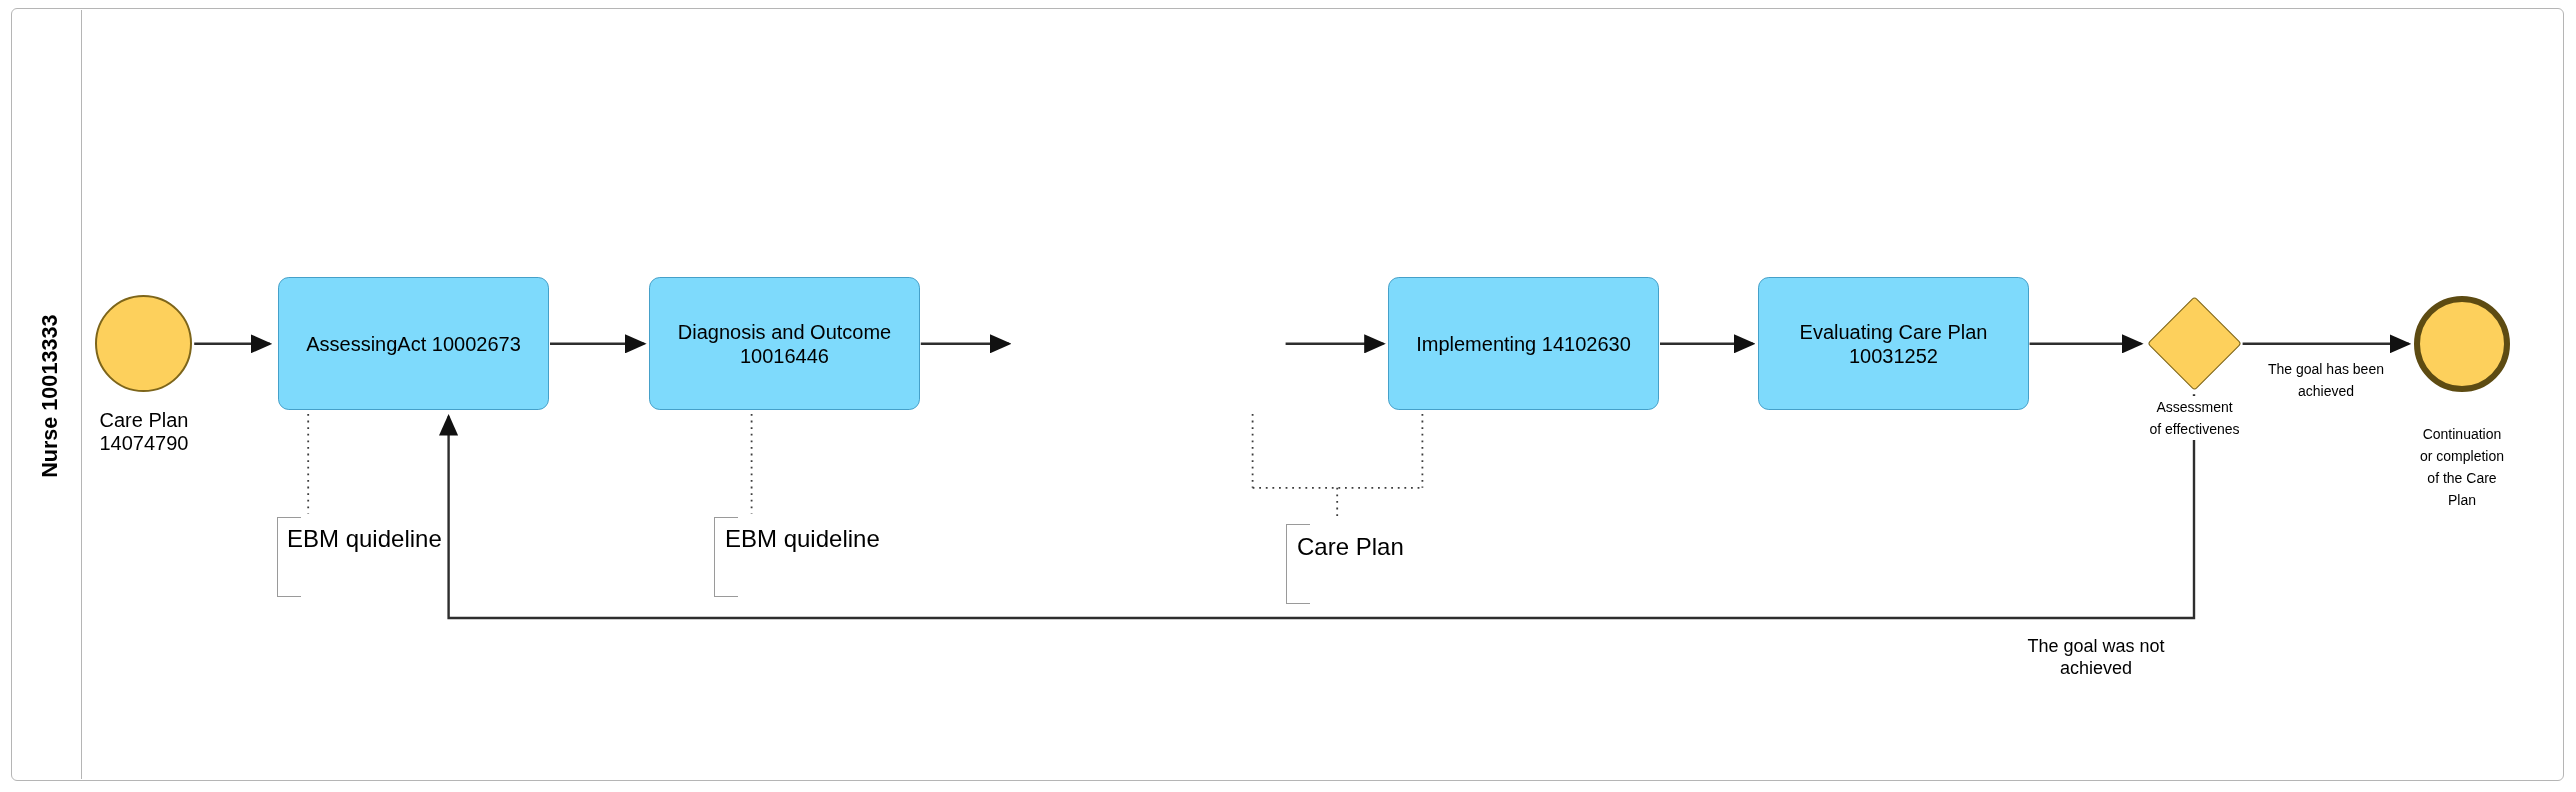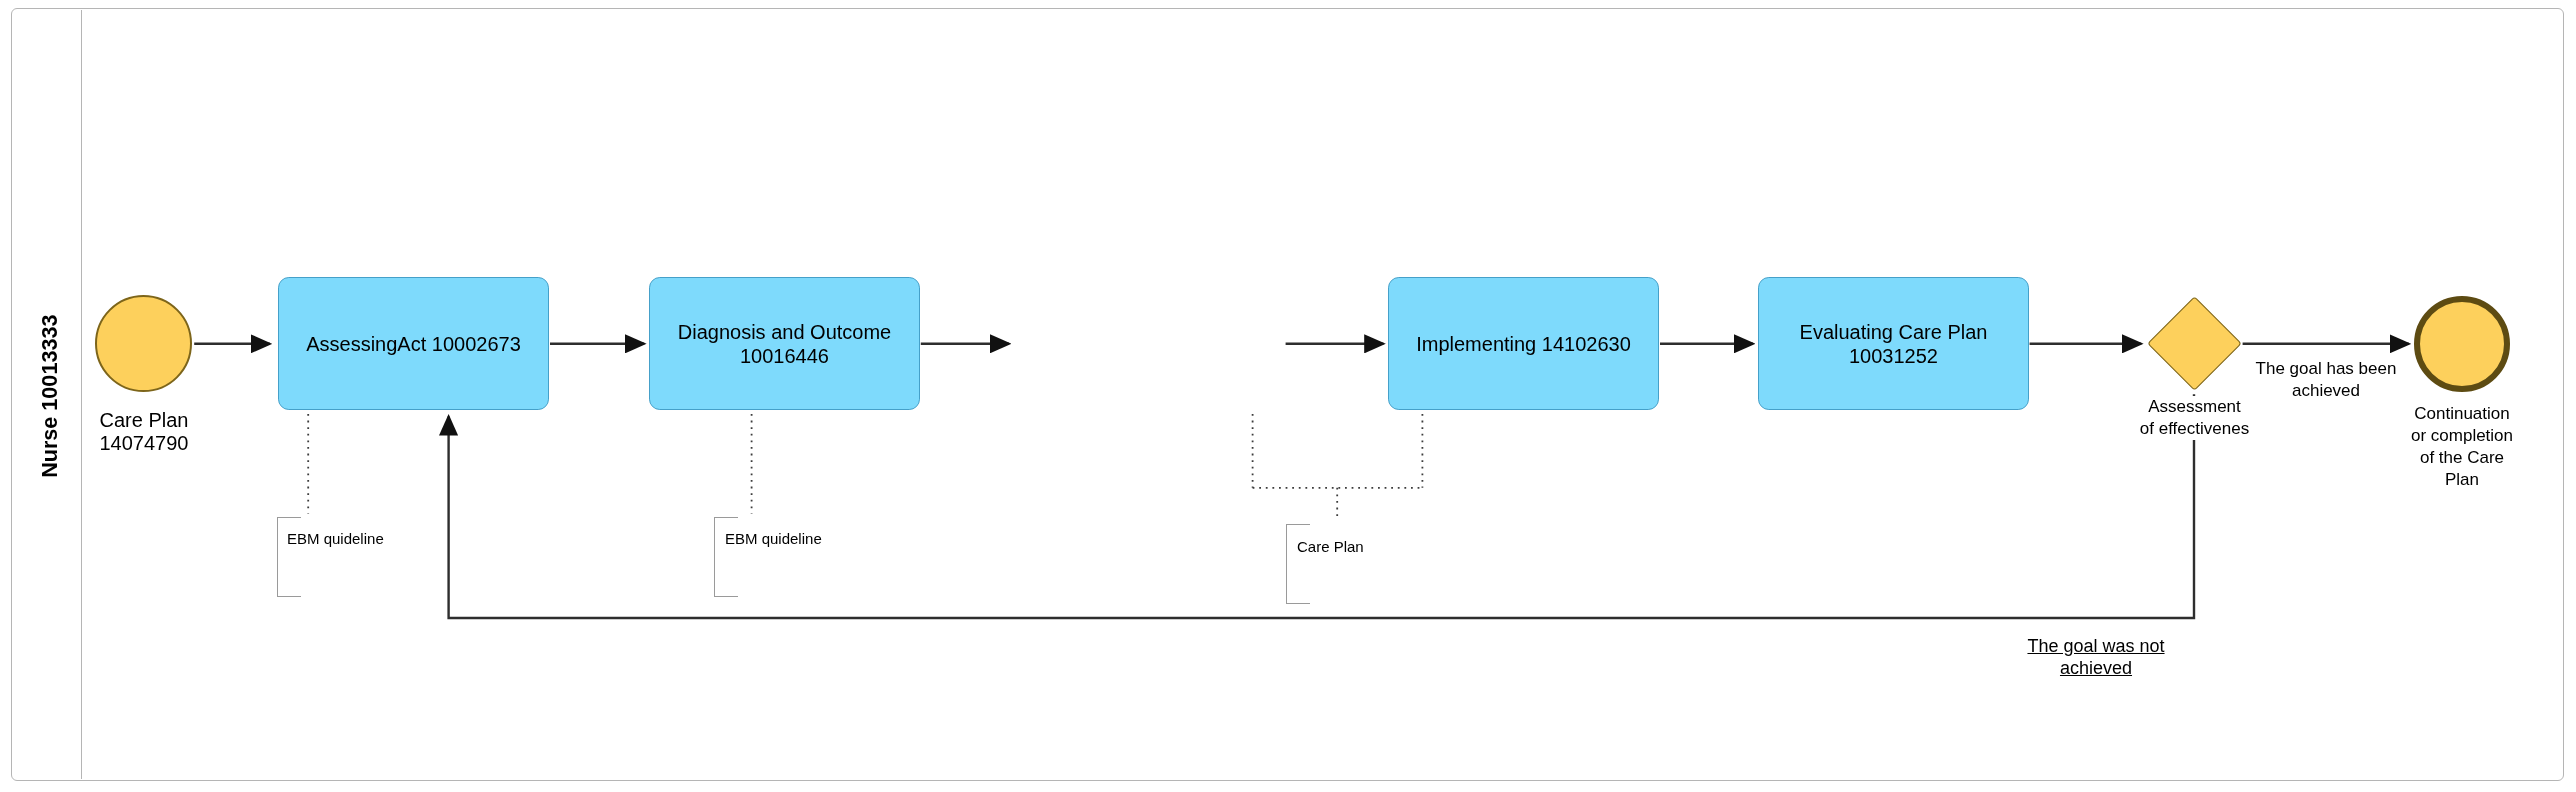--- a/index.html
+++ b/index.html
@@ -34,34 +34,34 @@
   }
   .task span { display:block; }
   .event { position:absolute; box-sizing:border-box; border-radius:50%; background:var(--event-fill,#fdd05c); z-index:2; }
   #start-event { left:95px; top:295px; width:97px; height:97px; border:2.4px solid var(--event-border,#7d651a); }
   #end-event   { left:2414px; top:296px; width:96px; height:96px; border:6px solid var(--end-event-border,#5d4b12); }
   #gateway {
     position:absolute; left:2161px; top:310px; width:67px; height:67px; box-sizing:border-box;
     transform:rotate(45deg); background:var(--event-fill,#fdd05c);
     border:1.8px solid var(--event-border,#7d651a); border-radius:3.6px; z-index:2;
   }
-  .lbl { position:absolute; font-size:17px; line-height:22px; text-align:center; z-index:3; }
+  .lbl { position:absolute; font-size:14px; line-height:22px; text-align:center; z-index:3; }
   .lbl span { display:block; }
   #start-label { left:54px; top:409px; width:180px; font-size:20px; line-height:23px; }
   #gateway-label { left:2101px; top:396px; width:187px; background:#ffffff; }
-  #end-label { left:2378px; top:403px; width:168px;text-align:center; }
+  #end-label { left:2378px; top:423px; width:168px;text-align:center; }
   #achieved-label { left:2227px; top:358px; width:198px; }
-  #not-achieved-label { left:1997px; top:636px; width:198px; font-size:18px; line-height:21.6px;text-decoration:underline; }
+  #not-achieved-label { left:1997px; top:636px; width:198px; font-size:18px; line-height:21.6px; }
   .annotation-bracket {
     position:absolute; width:24px; height:80px; box-sizing:border-box; z-index:2;
     border-left:1.8px solid var(--annotation-border,#9a9a9a);
     border-top:1.8px solid var(--annotation-border,#9a9a9a);
     border-bottom:1.8px solid var(--annotation-border,#9a9a9a);
   }
-  .annotation-text { position:absolute; font-size:15px; line-height:23px; white-space:nowrap; z-index:3; }
+  .annotation-text { position:absolute; font-size:24px; line-height:23px; white-space:nowrap; z-index:3; }
 </style>
 </head>
 <body>
 
 <div id="stage">
 
   <div class="pool"></div>
   <div class="lane-divider"></div>
   <div class="lane-label">Nurse 10013333</div>
 

